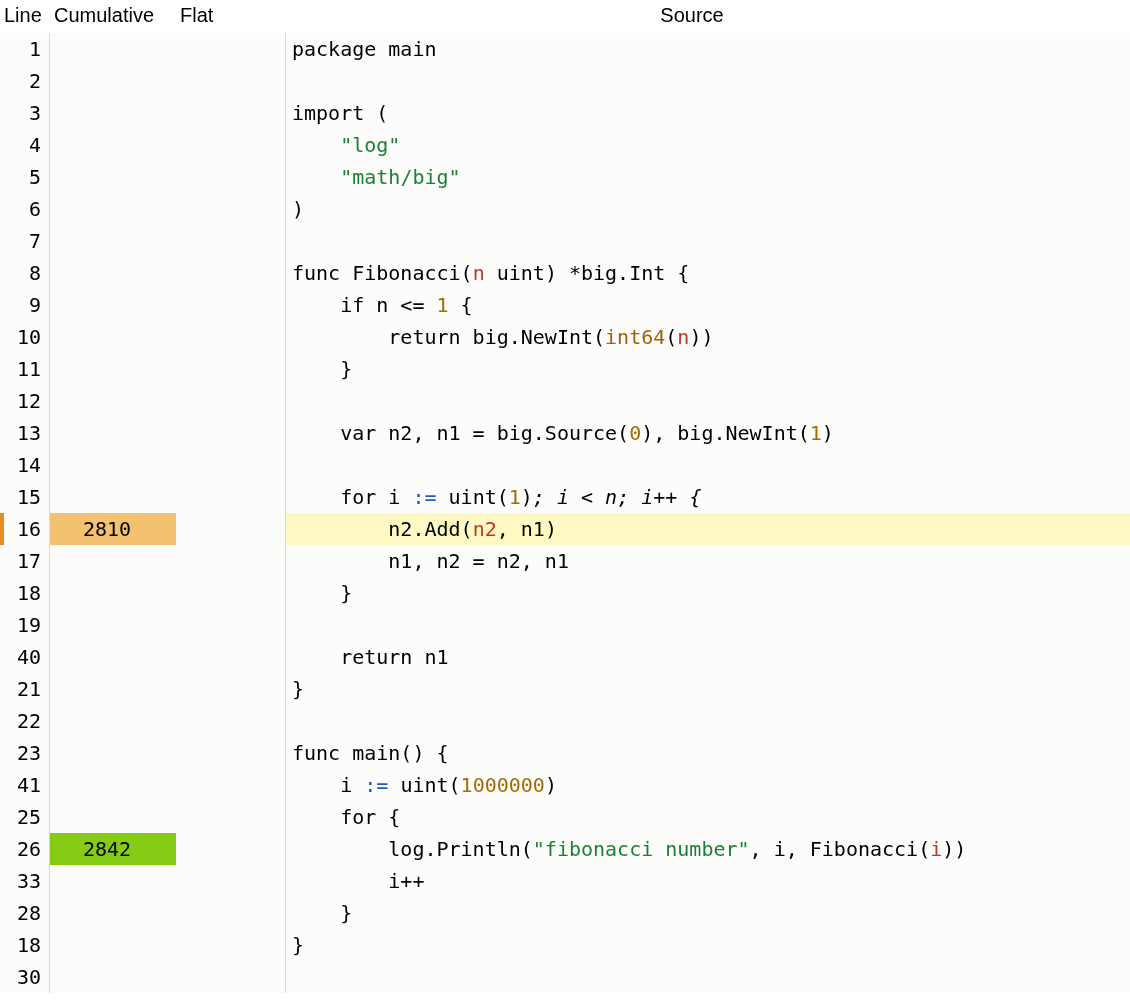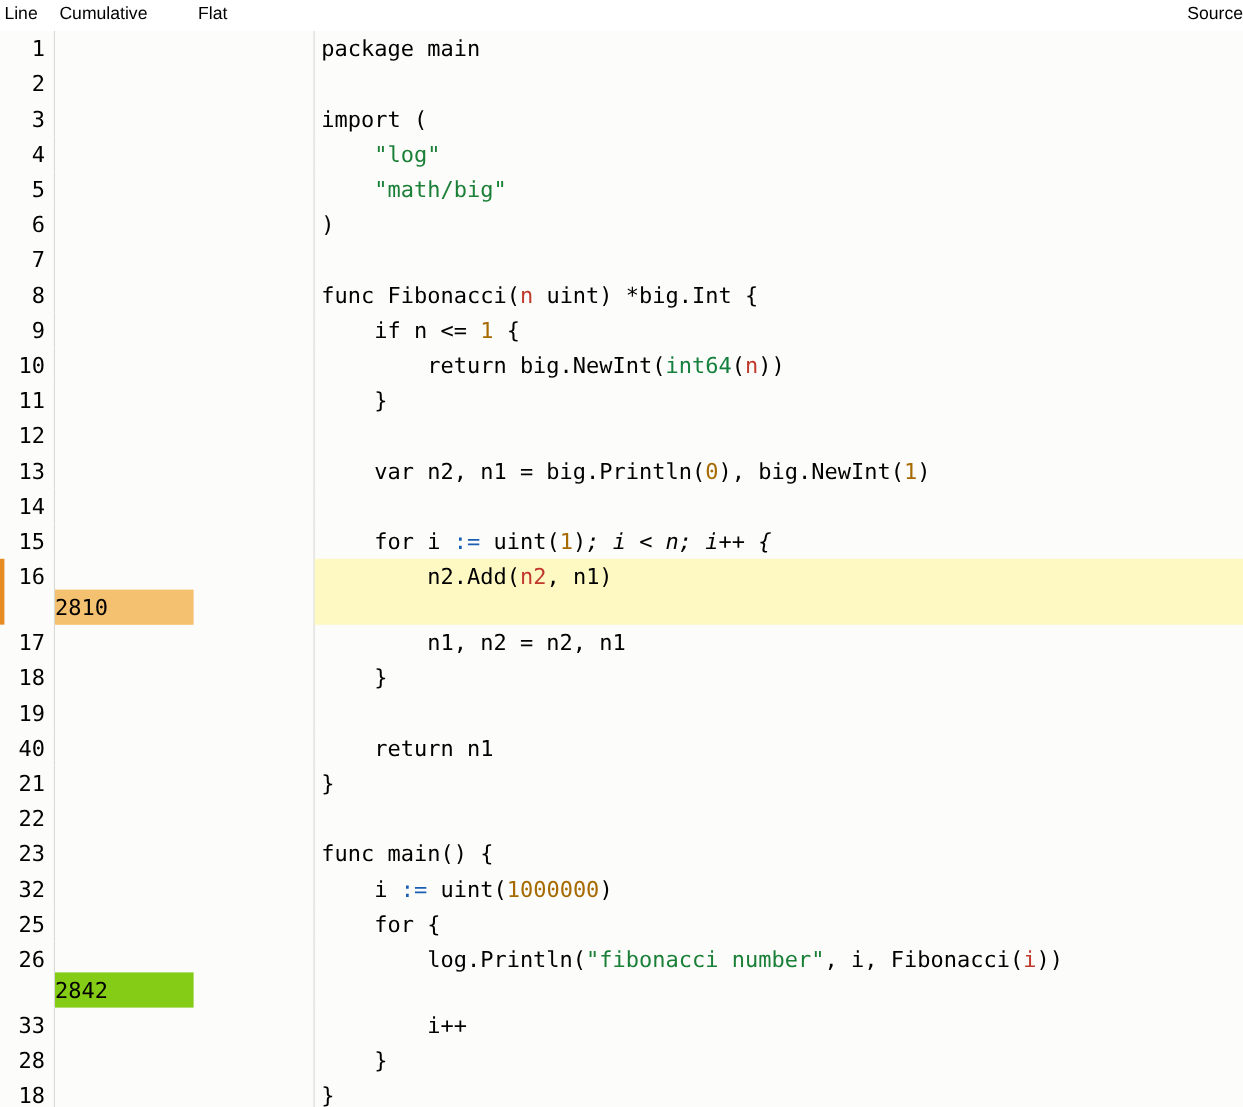--- a/index.html
+++ b/index.html
@@ -7,28 +7,28 @@
     font-family: ui-monospace, "SF Mono", Menlo, Consolas, monospace;
     font-size: 20px;
     background: #fff;
     color: #000;
     width: 1130px;
   }
   .header {
     display: grid;
     grid-template-columns: 50px 126px 64px 1fr;
     font-family: -apple-system, BlinkMacSystemFont, "Segoe UI", Arial, sans-serif;
-    font-size: 16px;
+    font-size: 20px;
     padding: 4px 0 6px 4px;
     background: #fff;
   }
   .header .h-line { text-align: left; }
   .header .h-cum  { text-align: left; }
   .header .h-flat { text-align: left; }
-  .header .h-src  { text-align: right; padding-left: 10px; }
+  .header .h-src  { text-align: center; padding-left: 10px; }
 
   .code-area {
     background: #fcfcfa;
   }
   .row {
     display: grid;
     grid-template-columns: 50px 126px 64px 46px 1fr;
     align-items: stretch;
     line-height: 32px;
   }
@@ -42,25 +42,24 @@
     position: relative;
   }
   .row.marked .lineno::before {
     content: "";
     position: absolute;
     left: 0; top: 0; bottom: 0;
     width: 4px;
     background: #e78b23;
   }
   .cum-cell {
-    text-align: left;
+    text-align: center;
     padding-right: 12px;
     color: #333;
     background: transparent;
-    margin-top: 28px;
   }
   .cum-cell.has-val {
     color: #000;
   }
   .cum-cell.heat1 { background: #f4c171; }
   .cum-cell.heat2 { background: #84cc16; }
   .flat-cell {
     text-align: right;
     padding-right: 8px;
     color: #333;
@@ -73,21 +72,21 @@
     padding-left: 6px;
     color: #000;
   }
 
   
   .tok-str   { color: #1a7f37; } 
   .tok-num   { color: #a66a00; } 
   .tok-param { color: #c0392b; } 
   .tok-op    { color: #1a5fb4; } 
   .tok-com   { color: #000000; font-style: italic; }
-  .tok-type  { color: #15803d; }
+  .tok-type  { color: #a16207; }
 </style>
 </head>
 <body>
 
 <div class="header">
   <div class="h-line">Line</div>
   <div class="h-cum">Cumulative</div>
   <div class="h-flat">Flat</div>
   <div class="h-src">Source</div>
 </div>
@@ -175,21 +174,21 @@
       <div class="cum-cell"></div>
       <div class="flat-cell"></div>
       <div class="gap-cell"></div>
       <div class="src"><span></span></div>
     </div>
     <div class="row">
       <div class="lineno">13</div>
       <div class="cum-cell"></div>
       <div class="flat-cell"></div>
       <div class="gap-cell"></div>
-      <div class="src"><span>    var n2, n1 = big.Println(</span><span class="tok-num">0</span><span>), big.NewInt(</span><span class="tok-num">1</span><span>)</span></div>
+      <div class="src"><span>    var n2, n1 = big.Source(</span><span class="tok-num">0</span><span>), big.NewInt(</span><span class="tok-num">1</span><span>)</span></div>
     </div>
     <div class="row">
       <div class="lineno">14</div>
       <div class="cum-cell"></div>
       <div class="flat-cell"></div>
       <div class="gap-cell"></div>
       <div class="src"><span></span></div>
     </div>
     <div class="row">
       <div class="lineno">15</div>
@@ -248,21 +247,21 @@
       <div class="src"><span></span></div>
     </div>
     <div class="row">
       <div class="lineno">23</div>
       <div class="cum-cell"></div>
       <div class="flat-cell"></div>
       <div class="gap-cell"></div>
       <div class="src"><span>func main() {</span></div>
     </div>
     <div class="row">
-      <div class="lineno">32</div>
+      <div class="lineno">41</div>
       <div class="cum-cell"></div>
       <div class="flat-cell"></div>
       <div class="gap-cell"></div>
       <div class="src"><span>    i </span><span class="tok-op">:=</span><span> uint(</span><span class="tok-num">1000000</span><span>)</span></div>
     </div>
     <div class="row">
       <div class="lineno">25</div>
       <div class="cum-cell"></div>
       <div class="flat-cell"></div>
       <div class="gap-cell"></div>

